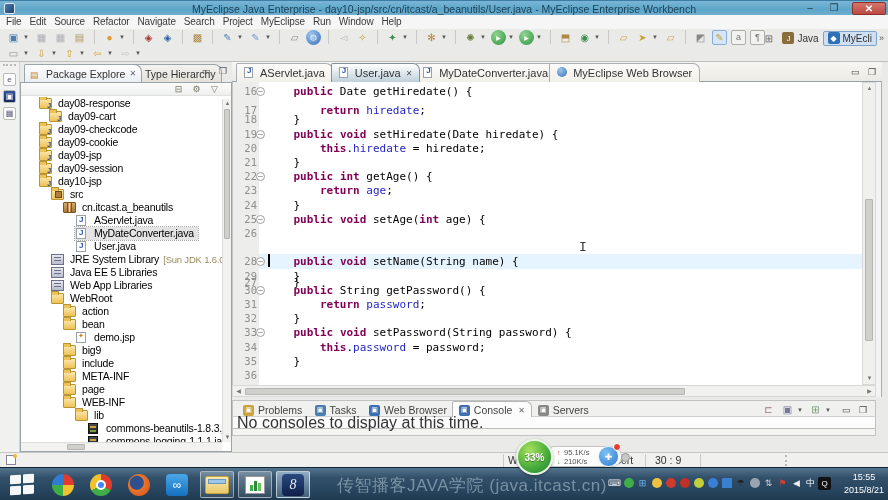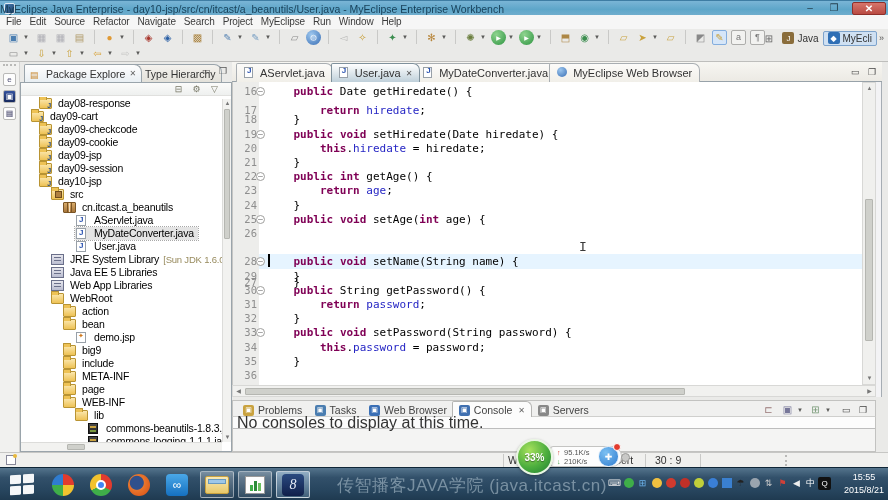--- a/index.html
+++ b/index.html
@@ -1,21 +1,21 @@
 <!DOCTYPE html>
 <html><head>
 <meta charset="utf-8">
 <style>
 *{margin:0;padding:0;box-sizing:border-box}
 html,body{width:888px;height:500px;overflow:hidden}
 body{font-family:"Liberation Sans",sans-serif;position:relative;background:#eaeae8;font-size:11px}
 
 #titlebar{position:absolute;top:0;left:0;width:888px;height:15px;background:linear-gradient(#7ab5d6,#5ea6c9 60%,#6fadcd);border-top:1px solid #3e7da3}
 #title-icon{position:absolute;left:4px;top:2px;width:11px;height:11px;border-radius:2px;background:linear-gradient(135deg,#4a7fb5,#1d3f66);border:1px solid #dfe9f2}
-#title-text{position:absolute;left:0;right:0;top:1px;font-size:10.5px;color:#173f58;line-height:14px}
+#title-text{position:absolute;left:0;right:0;top:1px;text-align:center;font-size:10.5px;color:#173f58;line-height:14px}
 .winbtn{position:absolute;top:1px;height:13px;text-align:center;color:#274252;font-size:10px;line-height:12px}
 #btn-min{right:68px;width:20px}
 #btn-max{right:44px;width:20px}
 #btn-close{right:2px;width:34px;background:linear-gradient(#d6756b,#b94a42);border:1px solid #8e2f2a;border-radius:2px;color:#fff;font-weight:bold}
 
 #menubar{position:absolute;top:15px;left:0;width:888px;height:14px;background:#f6f6f6;display:flex;padding-left:2px}
 .menu-item{padding:0 4px;line-height:14px;color:#3c3c3c;font-size:10px;letter-spacing:-0.15px}
 
 #toolbar{position:absolute;top:29px;left:0;width:888px;height:33px;background:#eaeae8;border-bottom:1px solid #bebebc}
 .trow{position:absolute;left:4px;display:flex;align-items:center;height:16px}
@@ -94,21 +94,21 @@
 .lnum{position:absolute;left:0;width:24px;text-align:right;color:#8e8e8e;font-size:10.5px}
 .fold{position:absolute;left:23px;top:3px;width:9px;height:9px;border:1px solid #a0a09e;border-radius:50%;background:#fff;color:#777;font-size:8px;line-height:7px;text-align:center}
 .codetxt{position:absolute;left:34px}
 .k{color:#7f0055;font-weight:bold}
 .f{color:#2525c4}
 #caret{position:absolute;left:35px;width:2px;height:13px;background:#000}
 #evscroll{position:absolute;top:20px;right:6px;width:14px;height:303px;background:#f0f0ee;border:1px solid #d8d8d6}
 #ehscroll{position:absolute;left:0;bottom:0;width:644px;height:12px;background:#f1f1ef;border:1px solid #d8d8d6}
 #e-rightstrip{position:absolute;top:20px;right:0;width:6px;height:315px;background:#f3f3f5;border-right:1px solid #a6adb4}
 
-#console{position:absolute;left:232px;top:400px;width:650px;height:52px}
+#console{position:absolute;left:232px;top:400px;width:650px;height:36px}
 #ctabs{position:absolute;top:0;left:0;right:6px;height:17px;background:#f0f0ef;border:1px solid #c2c2c0;border-bottom:1px solid #cfcfcd}
 .ctab{position:absolute;top:1px;height:16px;display:flex;align-items:center;padding:0 6px;font-size:10.5px;color:#444}
 .ctab.active{background:#fcfcfc;border:1px solid #b5b5b3;border-bottom:none;border-radius:2px 6px 0 0;top:0;height:17px}
 .ctab .cl{margin-left:6px;color:#666;font-size:8px}
 .cticon{width:11px;height:11px;margin-right:4px;border-radius:2px;flex:none;display:flex;align-items:center;justify-content:center;font-size:7px;color:#fff}
 #ctoolbar{position:absolute;right:12px;top:2px;display:flex;align-items:center;color:#666}
 #cbody{position:absolute;top:17px;left:0;right:6px;bottom:0;background:#f4f4f3;border:1px solid #c2c2c0;border-top:none}
 #cmsg{height:12px;background:#fcfcfc;border-bottom:1px solid #bdbdbd;font-size:16px;color:#333;line-height:12px;padding-left:4px}
 
 #statusbar{position:absolute;top:452px;left:0;width:888px;height:15px;background:#f0f0ee;border-top:1px solid #c6c6c4;font-size:10.5px;color:#333}
@@ -278,21 +278,21 @@
         <span class="pkg-tbic">⚙</span>
         <span class="pkg-tbic">▽</span>
       </div>
     <div id="pkg-tree">
         <div class="trow-item" style="padding-left: 18px;">
           <span class="row-inner">
             <span class="ti ti-proj"></span>
             <span class="tlabel">day08-response</span>
           </span>
         </div>
-        <div class="trow-item" style="padding-left: 10px;">
+        <div class="trow-item" style="padding-left: 28px;">
           <span class="row-inner">
             <span class="ti ti-proj"></span>
             <span class="tlabel">day09-cart</span>
           </span>
         </div>
         <div class="trow-item" style="padding-left: 18px;">
           <span class="row-inner">
             <span class="ti ti-proj"></span>
             <span class="tlabel">day09-checkcode</span>
           </span>

